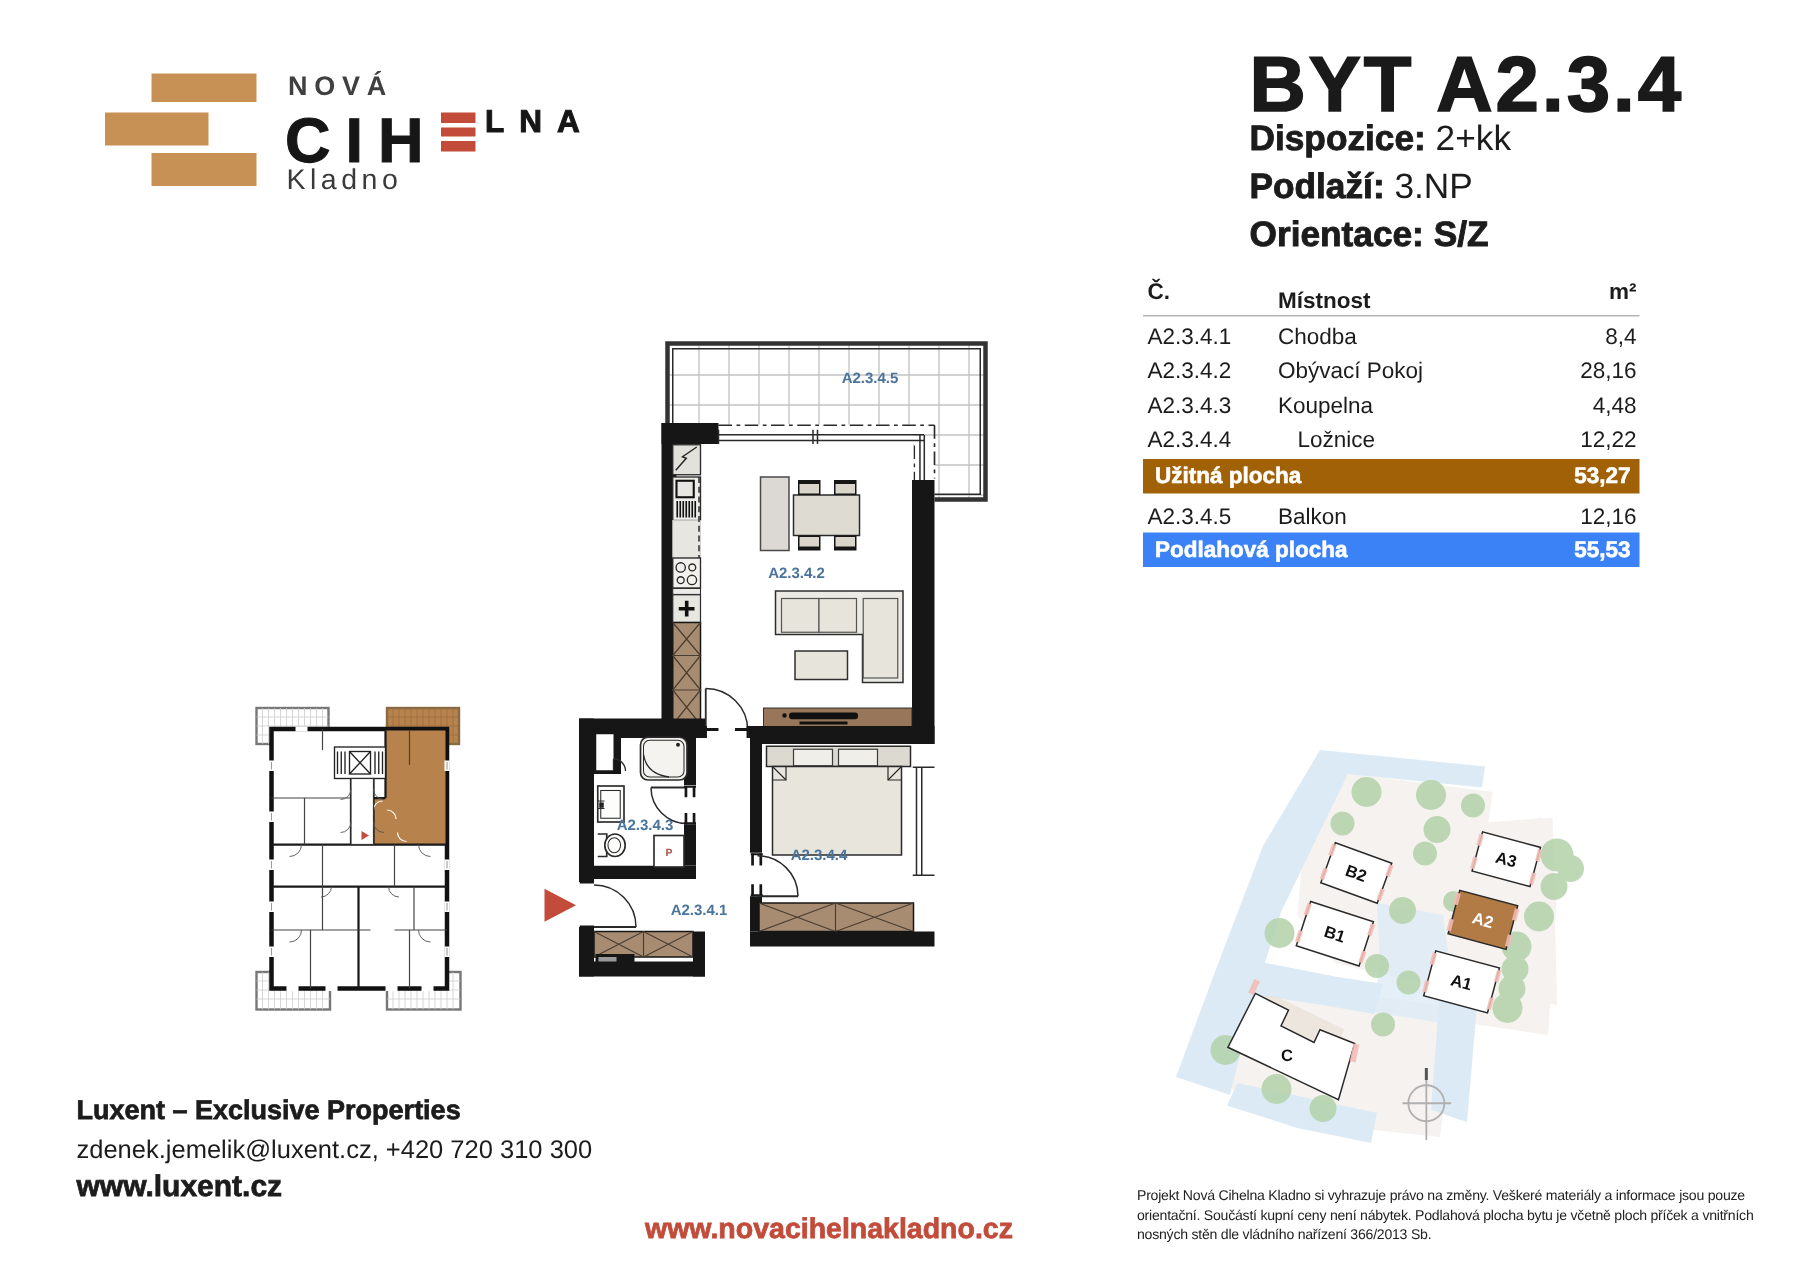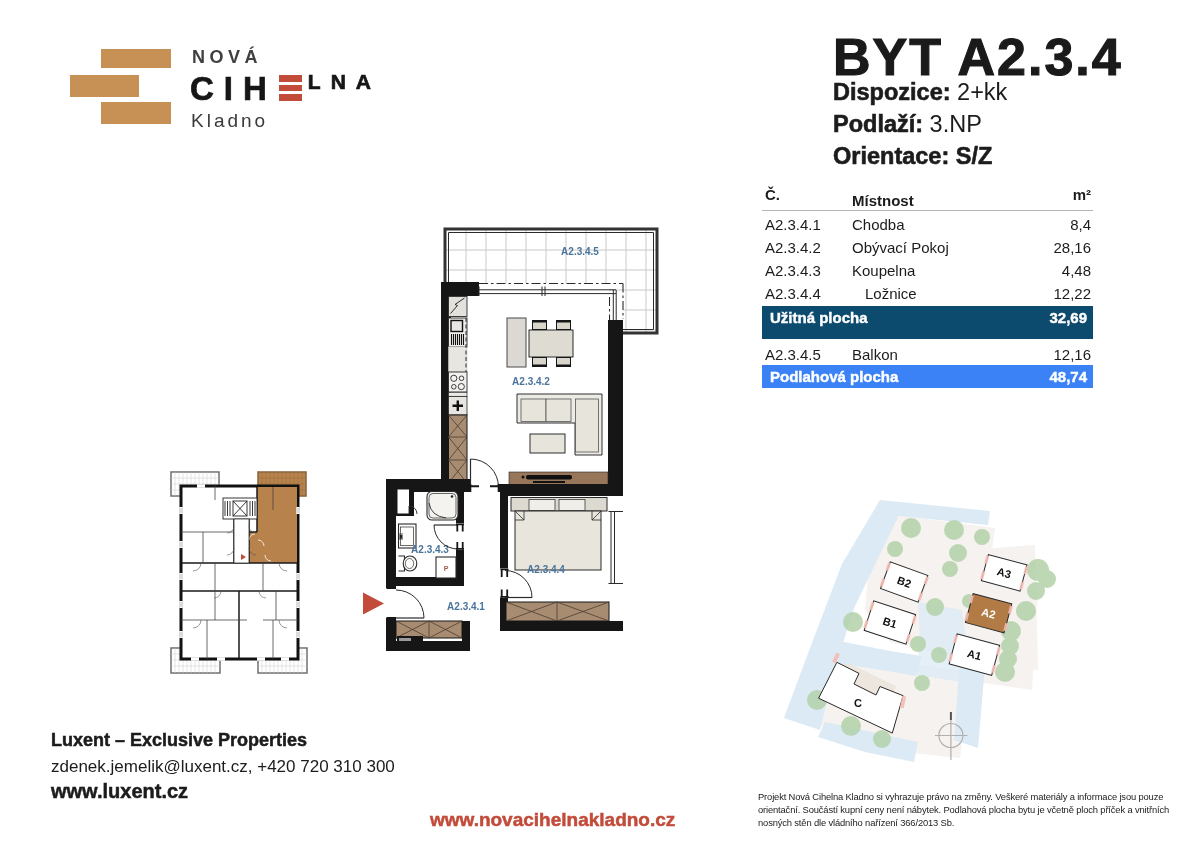--- a/index.html
+++ b/index.html
@@ -10,21 +10,21 @@
 </style>
 </head>
 <body>
 
 <div class="abs" style="left:101px;top:49px;width:70px;height:19px;background:#c79155;"></div>
 <div class="abs" style="left:70px;top:75px;width:69px;height:22px;background:#c79155;"></div>
 <div class="abs" style="left:101px;top:102px;width:70px;height:22px;background:#c79155;"></div>
 
 <div class="abs" style="left:192px;top:47px;font-size:18px;font-weight:bold;letter-spacing:4.5px;color:#404040;">NOVÁ</div>
 <div class="abs" style="left:190px;top:70px;height:34px;">
-  <span style="font-size:33px;font-weight:bold;letter-spacing:10px;color:#161616;vertical-align:top;-webkit-text-stroke:0.7px #161616;">CIH</span><span style="display:inline-block;width:23px;height:25px;margin:5px 6px 0 2px;vertical-align:top;">
+  <span style="font-size:42px;font-weight:bold;letter-spacing:10px;color:#161616;vertical-align:top;-webkit-text-stroke:0.7px #161616;">CIH</span><span style="display:inline-block;width:23px;height:25px;margin:5px 6px 0 2px;vertical-align:top;">
     <span style="display:block;width:23px;height:6.5px;background:#c24b3a;margin-bottom:3px;"></span>
     <span style="display:block;width:23px;height:6.5px;background:#c24b3a;margin-bottom:3px;"></span>
     <span style="display:block;width:23px;height:6.5px;background:#c24b3a;"></span>
   </span><span style="font-size:21px;font-weight:bold;letter-spacing:10px;color:#161616;vertical-align:top;-webkit-text-stroke:0.7px #161616;">LNA</span>
 </div>
 <div class="abs" style="left:191px;top:110px;font-size:19px;letter-spacing:3px;color:#3a3a3a;">Kladno</div>
 
 <div class="abs b" style="left:833px;top:27px;font-size:52px;letter-spacing:2px;color:#1a1a1a;-webkit-text-stroke:1.1px #1a1a1a;">BYT A2.3.4</div>
 
 <div class="abs" style="left:833px;top:76px;font-size:23.5px;line-height:32px;">
@@ -56,34 +56,34 @@
       <span class="abs" style="left:3px;top:5px;">A2.3.4.3</span>
       <span class="abs" style="left:90px;top:5px;">Koupelna</span>
       <span class="abs" style="right:2px;top:5px;">4,48</span>
     </div>
   <div style="position:relative;height:22px;">
       <span class="abs" style="left:3px;top:5px;">A2.3.4.4</span>
       <span class="abs" style="left:90px;top:5px;margin-left:13px;">Ložnice</span>
       <span class="abs" style="right:2px;top:5px;">12,22</span>
     </div>
 
-  <div style="position:relative;height:33px;background:#0c4a6e;color:#fff;margin-top:4px;text-align:center;-webkit-text-stroke:0.4px #fff;">
+  <div style="position:relative;height:23px;background:#a16207;color:#fff;margin-top:4px;text-align:center;-webkit-text-stroke:0.4px #fff;">
     <span class="b abs" style="left:8px;top:3px;">Užitná plocha</span>
-      <span class="b abs" style="right:6px;top:3px;">32,69</span>
+      <span class="b abs" style="right:6px;top:3px;">53,27</span>
   </div>
 
   <div style="position:relative;height:24px;margin-top:2px;">
       <span class="abs" style="left:3px;top:5px;">A2.3.4.5</span>
       <span class="abs" style="left:90px;top:5px;">Balkon</span>
       <span class="abs" style="right:2px;top:5px;">12,16</span>
     </div>
 
   <div style="position:relative;height:23px;background:#3b82f6;color:#fff;-webkit-text-stroke:0.4px #fff;">
     <span class="b abs" style="left:8px;top:3px;">Podlahová plocha</span>
-      <span class="b abs" style="right:6px;top:3px;">48,74</span>
+      <span class="b abs" style="right:6px;top:3px;">55,53</span>
   </div>
 </div>
 
 <svg class="abs" style="left:355px;top:220px;" width="315" height="440" viewBox="355 220 315 440">
  <defs>
   <clipPath id="balclip">
         <path d="M446,230 H656 V332 H623 V297 H609 V283 H446 Z"></path>
       </clipPath>
   <pattern id="xhatch" width="22" height="22" patternUnits="userSpaceOnUse"></pattern>
  </defs>

